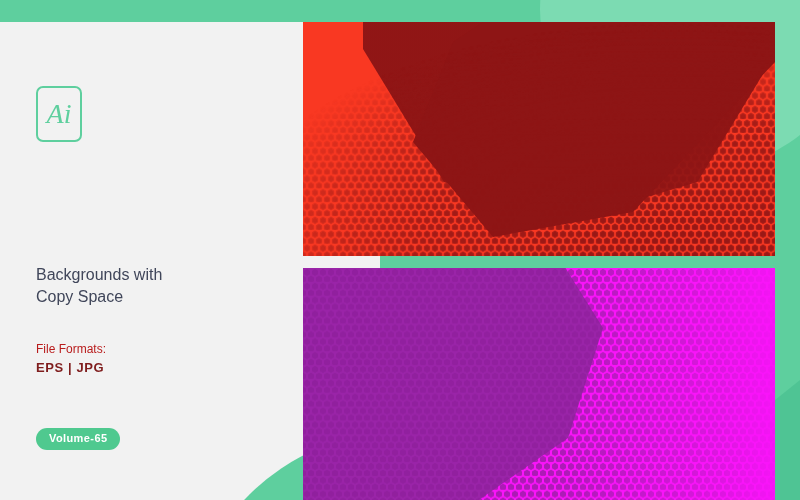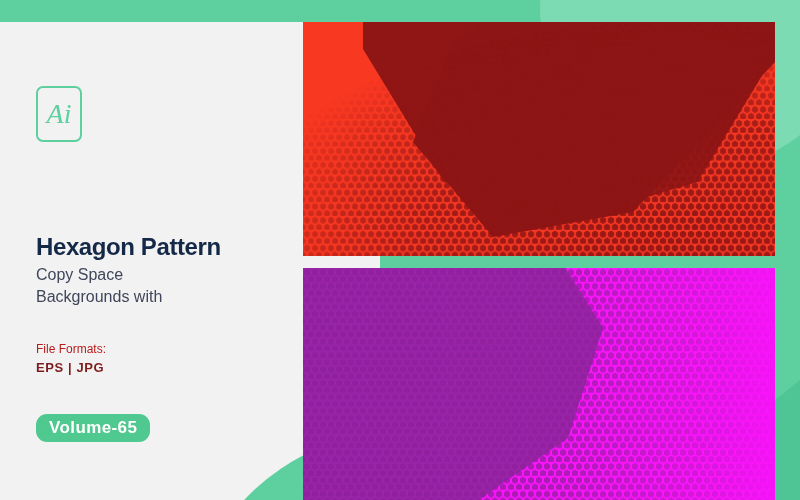--- a/index.html
+++ b/index.html
@@ -178,24 +178,24 @@
     left: 0;
     top: 360px;
     font-size: 13px;
     font-weight: bold;
     color: #7f1d1d;
     letter-spacing: 0.6px;
   }
   #volume-badge {
     position: absolute;
     left: 0;
-    top: 414px;
+    top: 428px;
     background: #4fc98f;
     color: #ffffff;
-    font-size: 17px;
+    font-size: 11px;
     font-weight: bold;
     letter-spacing: 0.4px;
     padding: 5px 13px 6px 13px;
     border-radius: 11px;
     line-height: 1;
   }
 </style>
 </head>
 <body>
 
@@ -273,25 +273,24 @@
     </svg>
   </div>
 
   <div id="left-col">
 
     <div id="ai-logo">
       <span id="ai-logo-text">Ai</span>
     </div>
 
 
-    <div id="title-main">Hexagon Pattern</div>
 
     <div id="subtitle">
+      <div>Backgrounds with</div>
       <div>Copy Space</div>
-      <div>Backgrounds with</div>
     </div>
 
     <div id="formats-label">File Formats:</div>
 
     <div id="formats-value">EPS  |  JPG</div>
 
     <div id="volume-badge">Volume-65</div>
   </div>
 
 </div>

